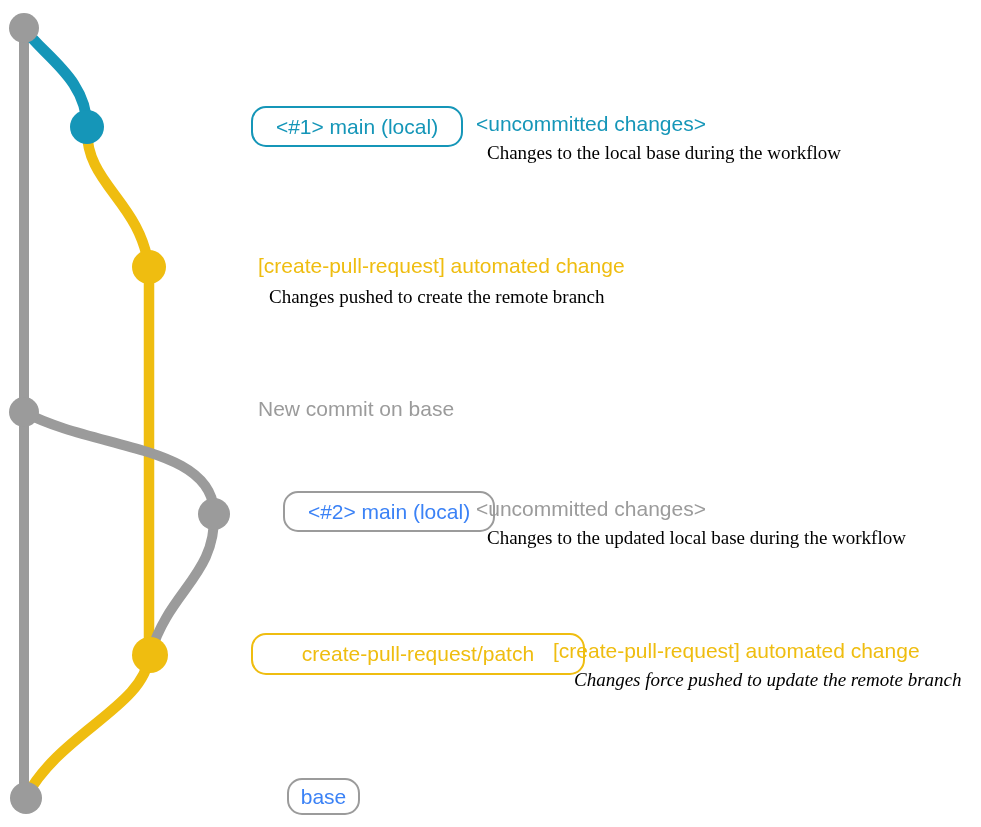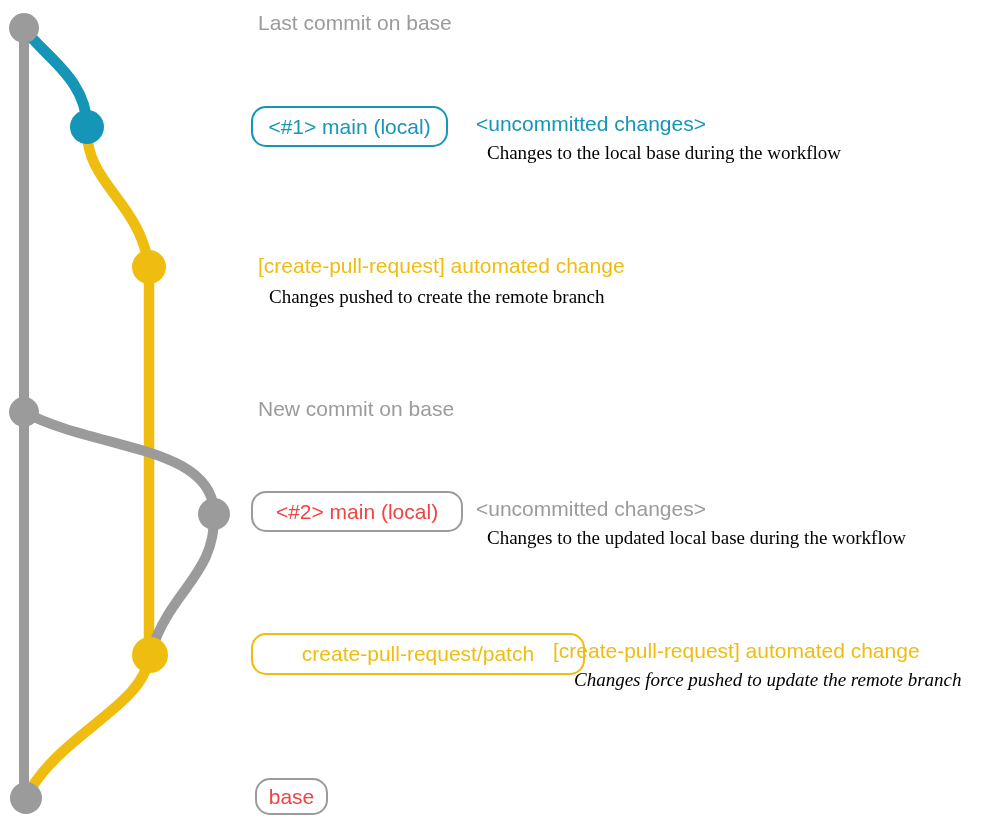--- a/index.html
+++ b/index.html
@@ -44,21 +44,21 @@
     align-items: center;
     justify-content: center;
     border-radius: 15px;
     border: 2px solid;
     box-sizing: border-box;
     font-family: "Liberation Sans", sans-serif;
     font-size: 21px;
     white-space: nowrap;
   }
   .badge-blue   { border-color: #1596b8; color: #1596b8; }
-  .badge-gray   { border-color: #9b9b9b; color: #ef4444; }
+  .badge-gray   { border-color: #9b9b9b; color: #3b82f6; margin-left: 32px; }
   .badge-yellow { border-color: #efbd10; color: #efbd10; }
 </style>
 </head>
 <body>
 
 <div id="canvas">
 
   <svg id="graph-svg" width="981" height="827" viewBox="0 0 981 827">
 
     <path d="M 24 28 L 24 799" stroke="#9b9b9b" stroke-width="10" fill="none"></path>
@@ -77,23 +77,22 @@
 
     <circle cx="24" cy="28" r="15" fill="#9b9b9b"></circle>
     <circle cx="87" cy="127" r="17" fill="#1596b8"></circle>
     <circle cx="149" cy="267" r="17" fill="#efbd10"></circle>
     <circle cx="24" cy="412" r="15" fill="#9b9b9b"></circle>
     <circle cx="214" cy="514" r="16" fill="#9b9b9b"></circle>
     <circle cx="150" cy="655" r="18" fill="#efbd10"></circle>
     <circle cx="26" cy="798" r="16" fill="#9b9b9b"></circle>
   </svg>
 
-  <div class="ann sans-21 gray-text" style="left:258px; top:11px;">Last commit on base</div>
 
-  <div class="badge badge-blue" style="left:251px; top:106px; width:197px; height:41px;">
+  <div class="badge badge-blue" style="left:251px; top:106px; width:212px; height:41px;">
     <span>&lt;#1&gt; main (local)</span>
   </div>
   <div class="ann sans-21 blue-text" style="left:476px; top:112px;">&lt;uncommitted changes&gt;</div>
   <div class="ann serif-19" style="left:487px; top:142px;">Changes to the local base during the workflow</div>
 
   <div class="ann sans-21 yellow-text" style="left:258px; top:254px;">[create-pull-request] automated change</div>
   <div class="ann sans-21 gray-text" style="left:258px; top:397px;">New commit on base</div>
 
   <div class="ann serif-19" style="left:269px; top:286px;">Changes pushed to create the remote branch</div>
 

